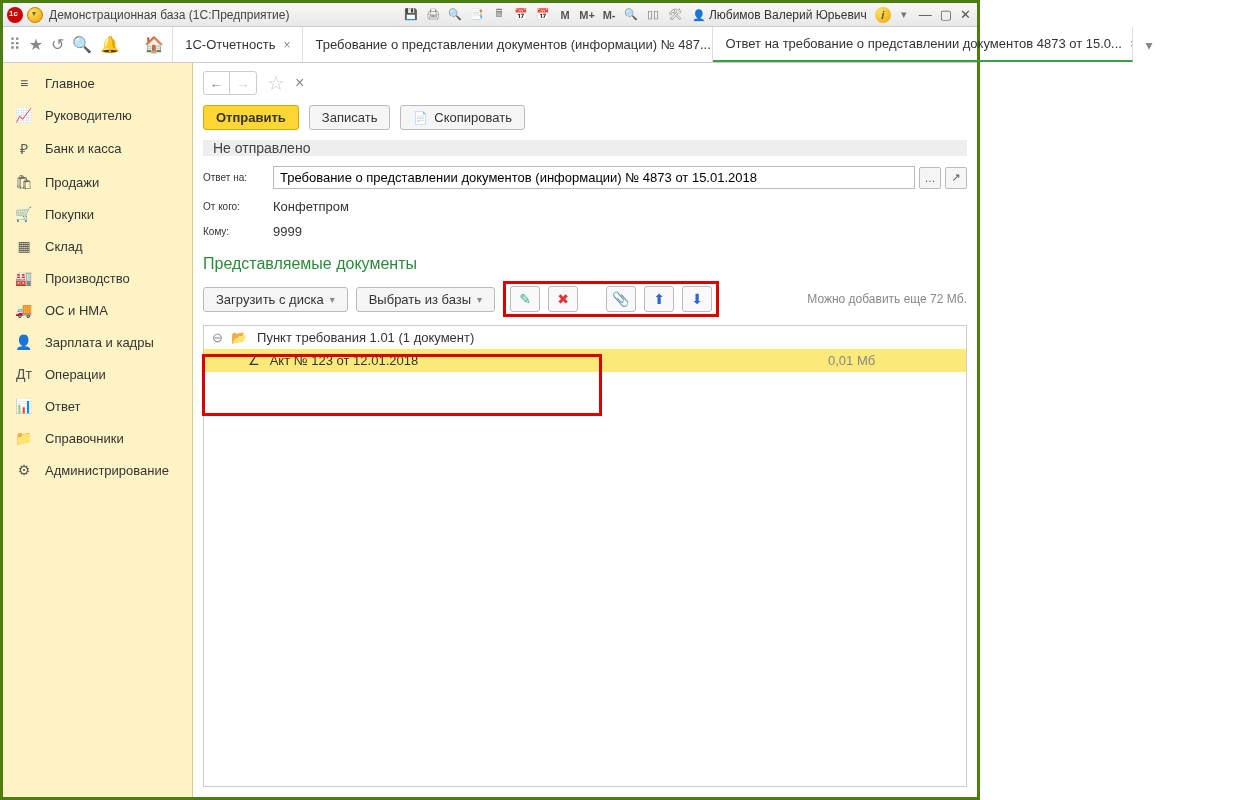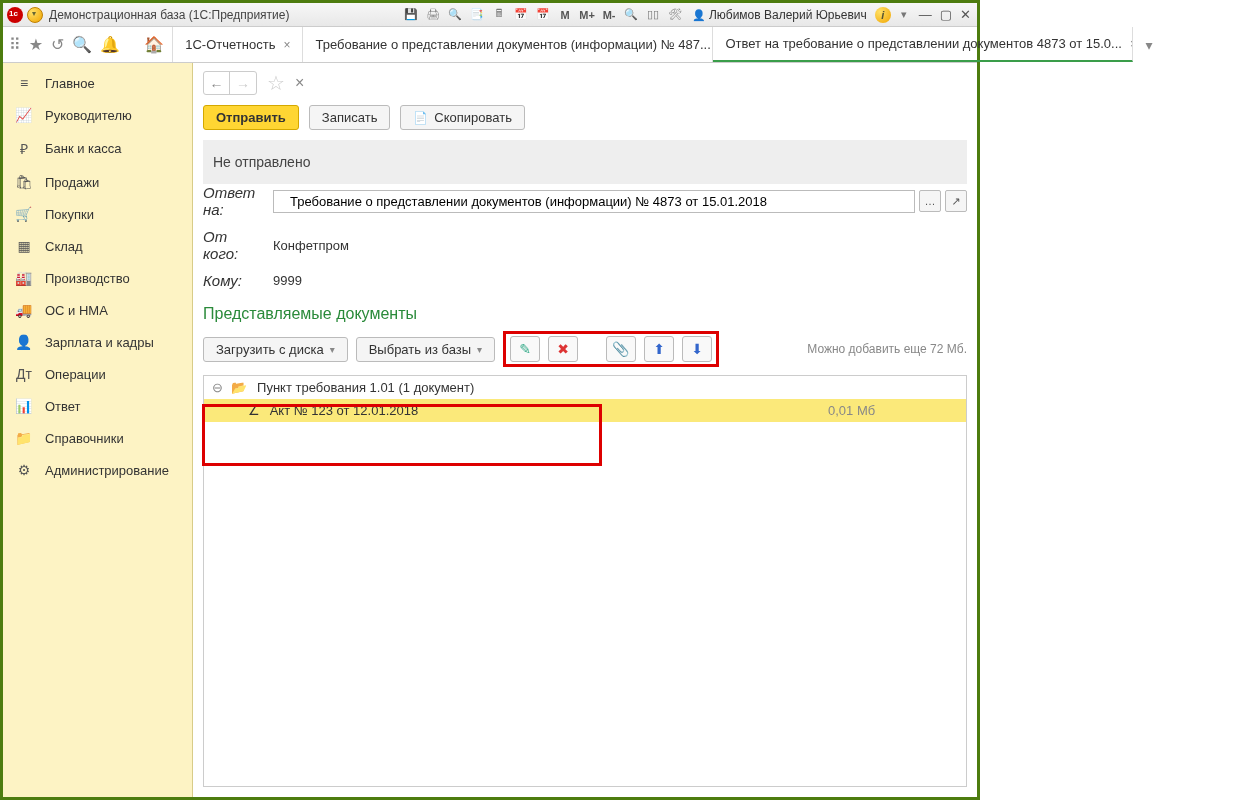--- a/index.html
+++ b/index.html
@@ -47,27 +47,27 @@
 .navbtns span:first-child{border-right:1px solid #ccc;}
 .star { color:#ccc; font-size:20px; cursor:pointer;}
 .title { font-size:21px; color:#222; flex:1;}
 .closex { color:#888; cursor:pointer; font-size:16px;}
 
 .btnrow { display:flex; gap:10px; align-items:center; margin-bottom:10px;}
 .btn { border:1px solid #bbb; border-radius:3px; padding:4px 12px; background:#f5f5f5; cursor:pointer; font-size:13px; display:flex; align-items:center; gap:6px;}
 .btn.primary { background:#ffd633; border-color:#d4a800; font-weight:bold;}
 .btn .bi { font-size:12px;}
 
-.status { background:#eee; padding:14px 10px; font-size:14px; color:#444; margin-bottom:0;}
+.status { background:#eee; padding:0 10px; font-size:14px; color:#444; margin-bottom:10px;}
 
 .formrow { display:flex; align-items:center; margin-bottom:10px; gap:10px;}
-.formrow .lbl { width:60px; font-size:15px; color:#333;font-style:italic;}
+.formrow .lbl { width:60px; font-size:10px; color:#333;}
 .formrow .val { font-size:13px; color:#333;}
 .inwrap { flex:1; display:flex; gap:4px; align-items:center;}
-.inwrap input { flex:1; border:1px solid #bbb; padding:3px 16px; font-size:13px; background:#fff;}
+.inwrap input { flex:1; border:1px solid #bbb; padding:3px 6px; font-size:13px; background:#fff;}
 .smallbtn { width:22px; height:22px; border:1px solid #bbb; border-radius:2px; background:#f5f5f5; display:flex; align-items:center; justify-content:center; font-size:11px; color:#555; cursor:pointer;}
 
 .section { color:#2a8a3a; font-size:16px; margin:6px 0 8px 0;}
 
 .row2 { display:flex; align-items:center; gap:8px; margin-bottom:8px;}
 .btn.dd::after{content:" ▾"; color:#888; font-size:10px;}
 .iconbox { display:flex; gap:8px; padding:4px 6px; }
 .redbox { border:3px solid #d00; padding:2px 4px;}
 .ibtn { width:30px; height:26px; border:1px solid #bbb; border-radius:3px; background:#f9f9f9; display:flex; align-items:center; justify-content:center; cursor:pointer; font-size:14px;}
 .hint { margin-left:auto; color:#888; font-size:12px;}

